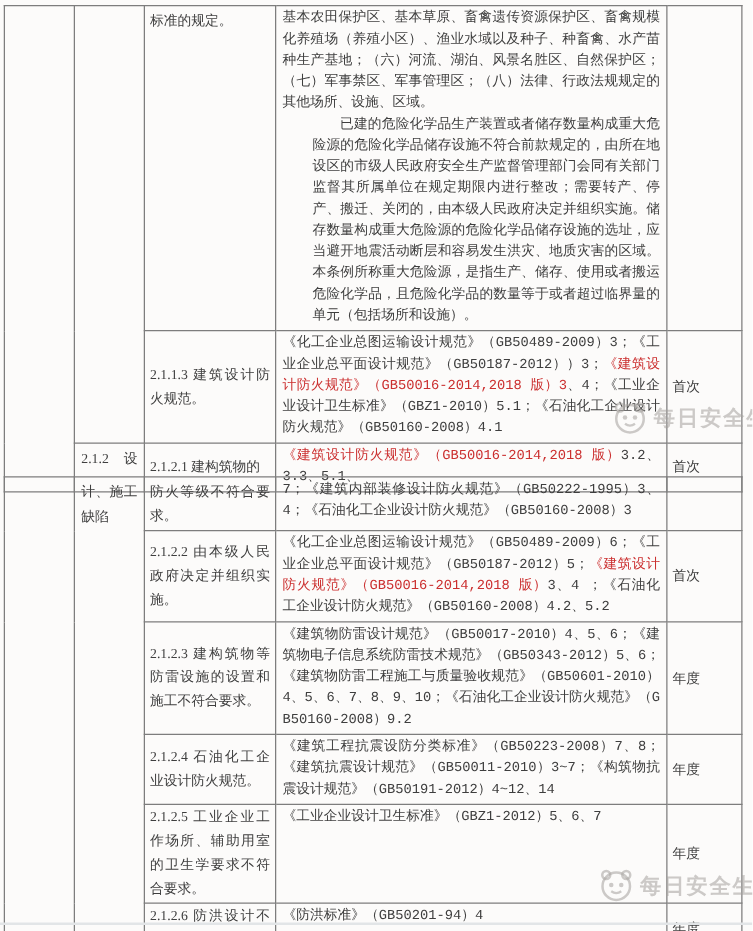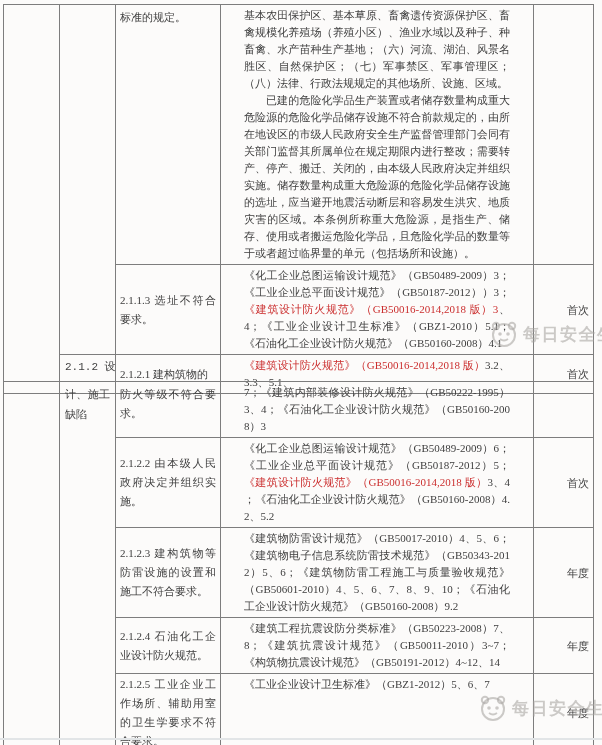--- a/index.html
+++ b/index.html
@@ -15,27 +15,27 @@
   td{
     border:1px solid #7d7d7d;
     font-size:11px;
     vertical-align:middle;
     padding:1px 4px;
     overflow:hidden;
   }
   .c1{padding:0;}
   .c2{vertical-align:top;line-height:20px;text-align:justify;padding:2px 5px;}
   .c3{line-height:19px;text-align:justify;padding:1px 4px;}
-  .c4{line-height:17px;text-align:justify;vertical-align:top;padding:2px 23px;word-break:break-all;}
-  .c5{text-align:right;line-height:14px;}
+  .c4{line-height:17px;text-align:justify;vertical-align:top;padding:2px 5px;word-break:break-all;font-family:Liberation Mono, monospace;}
+  .c5{text-align:left;line-height:14px;}
   .top{vertical-align:top;padding-top:3px;}
   .para{margin:0;}
-  .indent{text-indent:2em;}
+  .indent{text-indent:2em;margin-left:24px;}
   .red{color:#cb2f2f;}
-  .jlast{text-align:justify;text-align-last:justify;font-family:Liberation Mono, monospace;}
+  .jlast{text-align:justify;text-align-last:justify;}
   .nowrap{white-space:nowrap;}
   .wm{
     position:absolute;z-index:5;display:flex;align-items:center;gap:3px;
     pointer-events:none;opacity:.9;
   }
   .wm-top{left:488px;top:318px;}
   .wm-bot{left:477px;top:692px;}
   .wm-text{
     font-family:"Liberation Sans","DejaVu Sans",sans-serif;
     font-size:17px;font-weight:700;letter-spacing:1.5px;
@@ -62,21 +62,21 @@
         <td class="c1" rowspan="3"></td>
         <td class="c2" rowspan="2"></td>
         <td class="c3 top">标准的规定。</td>
         <td class="c4">
           <div class="para">基本农田保护区、基本草原、畜禽遗传资源保护区、畜禽规模化养殖场（养殖小区）、渔业水域以及种子、种畜禽、水产苗种生产基地；（六）河流、湖泊、风景名胜区、自然保护区；（七）军事禁区、军事管理区；（八）法律、行政法规规定的其他场所、设施、区域。</div>
           <div class="para indent">已建的危险化学品生产装置或者储存数量构成重大危险源的危险化学品储存设施不符合前款规定的，由所在地设区的市级人民政府安全生产监督管理部门会同有关部门监督其所属单位在规定期限内进行整改；需要转产、停产、搬迁、关闭的，由本级人民政府决定并组织实施。储存数量构成重大危险源的危险化学品储存设施的选址，应当避开地震活动断层和容易发生洪灾、地质灾害的区域。本条例所称重大危险源，是指生产、储存、使用或者搬运危险化学品，且危险化学品的数量等于或者超过临界量的单元（包括场所和设施）。</div>
         </td>
         <td class="c5"></td>
       </tr>
       <tr style="height:88px">
-        <td class="c3">2.1.1.3 选址不符合要求。</td>
+        <td class="c3">2.1.1.3 建筑设计防火规范。</td>
         <td class="c4"><span>《化工企业总图运输设计规范》（GB50489-2009）3；《工业企业总平面设计规范》（GB50187-2012））3；</span><span class="red">《建筑设计防火规范》（GB50016-2014,2018 版）3</span><span>、4；《工业企业设计卫生标准》（GBZ1-2010）5.1；《石油化工企业设计防火规范》（GB50160-2008）4.1</span></td>
         <td class="c5">首次</td>
       </tr>
       <tr style="height:27px">
         <td class="c2 jlast nowrap">2.1.2 设</td>
         <td class="c3 nowrap">2.1.2.1 建构筑物的</td>
         <td class="c4"><span class="red">《建筑设计防火规范》（GB50016-2014,2018 版）</span><span>3.2、3.3、5.1、</span></td>
         <td class="c5">首次</td>
       </tr>
     </tbody>

